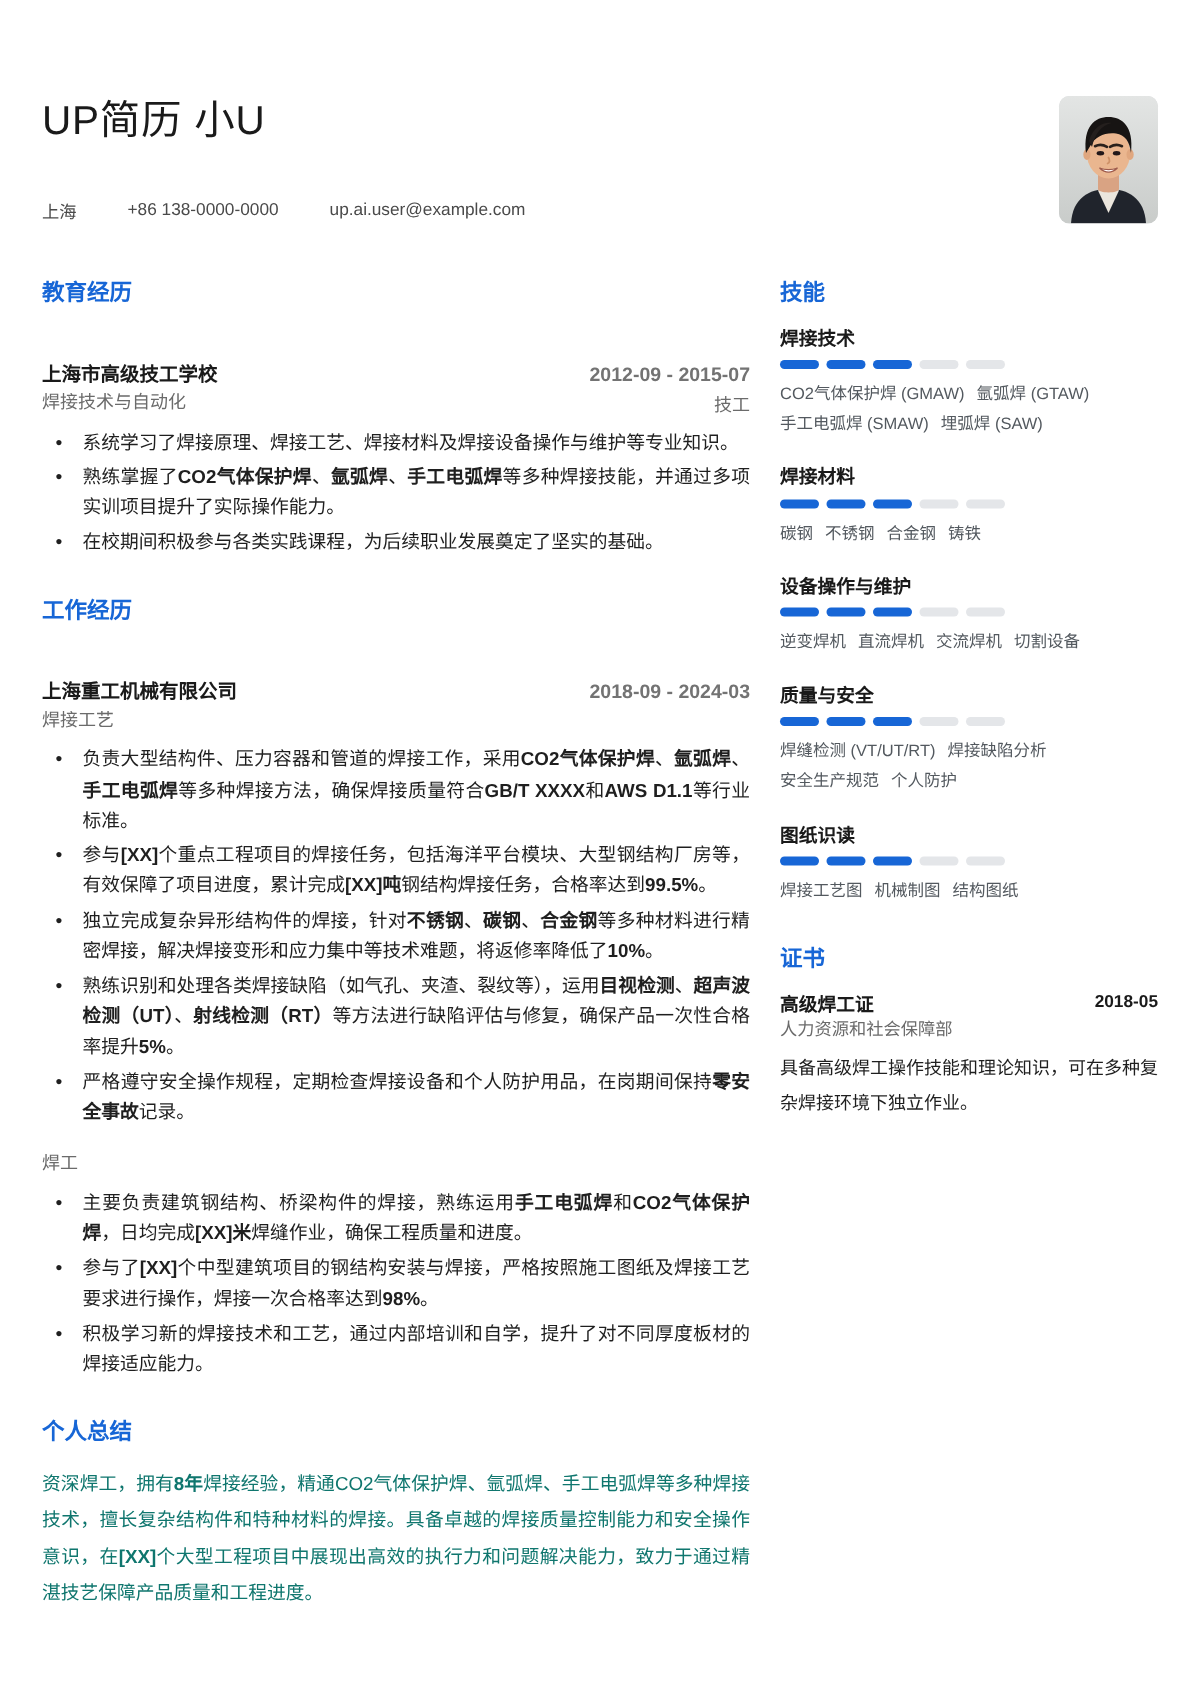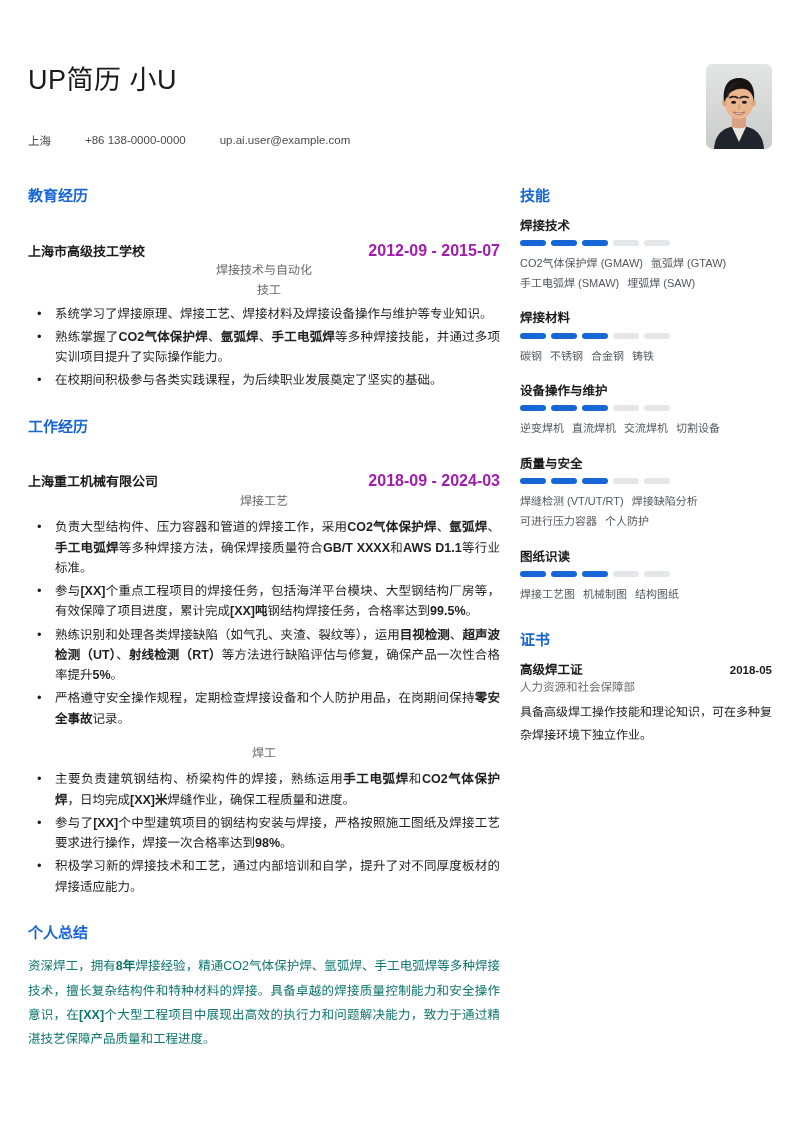--- a/index.html
+++ b/index.html
@@ -97,33 +97,32 @@
     justify-content: space-between;
     align-items: baseline;
   }
   .entry-org {
     font-size: 13px;
     font-weight: 700;
     color: #1a1a1a;
     line-height: 1.45;
   }
   .entry-date {
-    font-size: 16px;
-    font-weight: 700;
-    color: #a21caf;
+    font-size: 13px;
+    font-weight: 700;
+    color: #737373;
     white-space: nowrap;
     margin-left: 10px;
     margin-top: 24px;
   }
   .entry-sub {
     display: flex;
     justify-content: space-between;
-    align-items: center;
+    align-items: flex-start;
     margin-top: 1px;
-    flex-direction: column;
   }
   .entry-role {
     font-size: 12px;
     color: #6b6b6b;
     line-height: 1.45;
   }
   .entry-extra {
     font-size: 12px;
     color: #6b6b6b;
     white-space: nowrap;
@@ -192,21 +191,21 @@
     line-height: 1.85;
   }
   .skill-tags span { margin-right: 8px; white-space: nowrap; }
 
   
   .cert { margin-bottom: 15px; }
   .cert:last-child { margin-bottom: 0; }
   .cert-top {
     display: flex;
     justify-content: space-between;
-    align-items: center;
+    align-items: flex-start;
   }
   .cert-name {
     font-size: 12.5px;
     font-weight: 700;
     color: #1a1a1a;
     line-height: 1.4;
   }
   .cert-date {
     font-size: 11.5px;
     font-weight: 700;
@@ -312,20 +311,21 @@
       <div class="entry-top">
         <span class="entry-org">上海重工机械有限公司</span>
         <span class="entry-date">2018-09 - 2024-03</span>
       </div>
       <div class="entry-sub">
         <span class="entry-role">焊接工艺</span>
       </div>
       <ul class="bullets">
         <li>负责大型结构件、压力容器和管道的焊接工作，采用<b>CO2气体保护焊</b>、<b>氩弧焊</b>、<b>手工电弧焊</b>等多种焊接方法，确保焊接质量符合<b>GB/T XXXX</b>和<b>AWS D1.1</b>等行业标准。</li>
                   <li>参与<b>[XX]</b>个重点工程项目的焊接任务，包括海洋平台模块、大型钢结构厂房等，有效保障了项目进度，累计完成<b>[XX]吨</b>钢结构焊接任务，合格率达到<b>99.5%</b>。</li>
+                  <li>独立完成复杂异形结构件的焊接，针对<b>不锈钢</b>、<b>碳钢</b>、<b>合金钢</b>等多种材料进行精密焊接，解决焊接变形和应力集中等技术难题，将返修率降低了<b>10%</b>。</li>
                   <li>熟练识别和处理各类焊接缺陷（如气孔、夹渣、裂纹等），运用<b>目视检测</b>、<b>超声波检测（UT）</b>、<b>射线检测（RT）</b>等方法进行缺陷评估与修复，确保产品一次性合格率提升<b>5%</b>。</li>
                   <li>严格遵守安全操作规程，定期检查焊接设备和个人防护用品，在岗期间保持<b>零安全事故</b>记录。</li>
       </ul>
     </div>
     <div class="entry">
       <div class="entry-sub">
         <span class="entry-role">焊工</span>
       </div>
       <ul class="bullets">
         <li>主要负责建筑钢结构、桥梁构件的焊接，熟练运用<b>手工电弧焊</b>和<b>CO2气体保护焊</b>，日均完成<b>[XX]米</b>焊缝作业，确保工程质量和进度。</li>
@@ -383,21 +383,21 @@
     </div>
     <div class="skill-group">
       <div class="skill-name">质量与安全</div>
       <div class="skill-bars">
                   <span class="bar on"></span>
                   <span class="bar on"></span>
                   <span class="bar on"></span>
                   <span class="bar "></span>
                   <span class="bar "></span>
                 </div>
-      <div class="skill-tags"><span>焊缝检测 (VT/UT/RT)</span><span>焊接缺陷分析</span><span>可进行压力容器</span><span>个人防护</span></div>
+      <div class="skill-tags"><span>焊缝检测 (VT/UT/RT)</span><span>焊接缺陷分析</span><span>安全生产规范</span><span>个人防护</span></div>
     </div>
     <div class="skill-group">
       <div class="skill-name">图纸识读</div>
       <div class="skill-bars">
                   <span class="bar on"></span>
                   <span class="bar on"></span>
                   <span class="bar on"></span>
                   <span class="bar "></span>
                   <span class="bar "></span>
                 </div>

